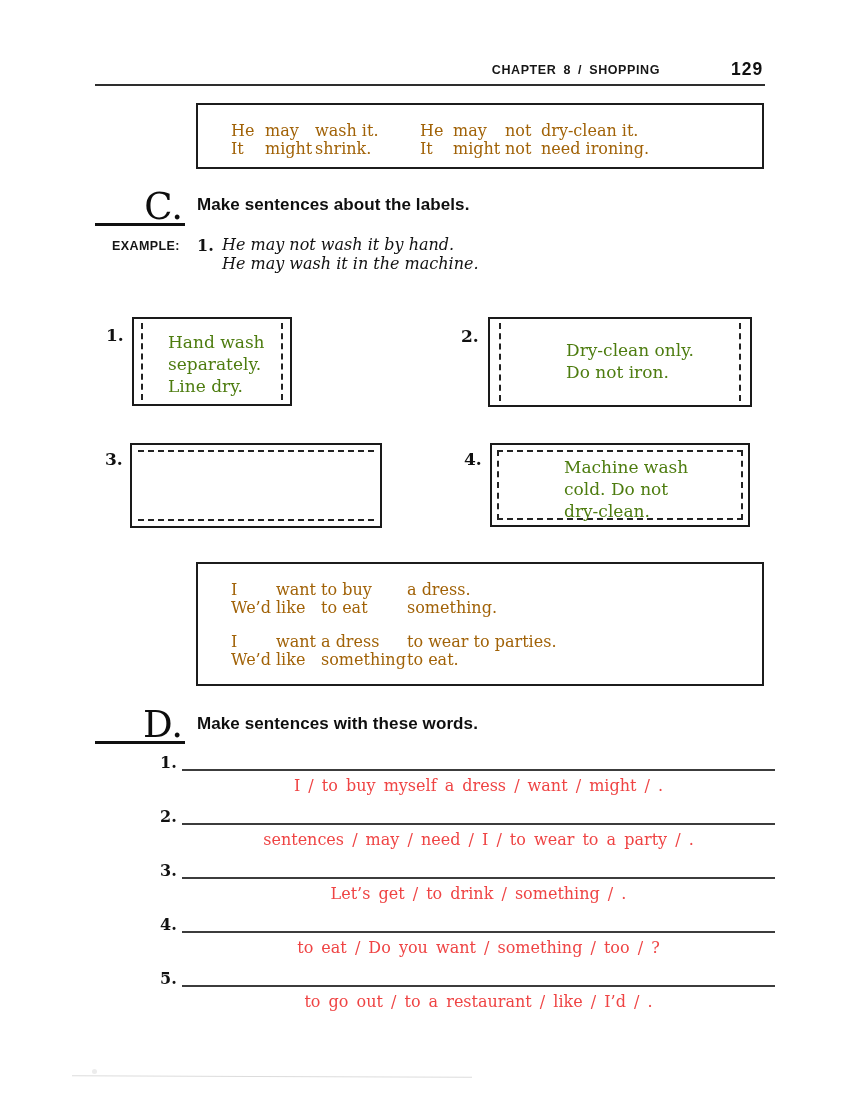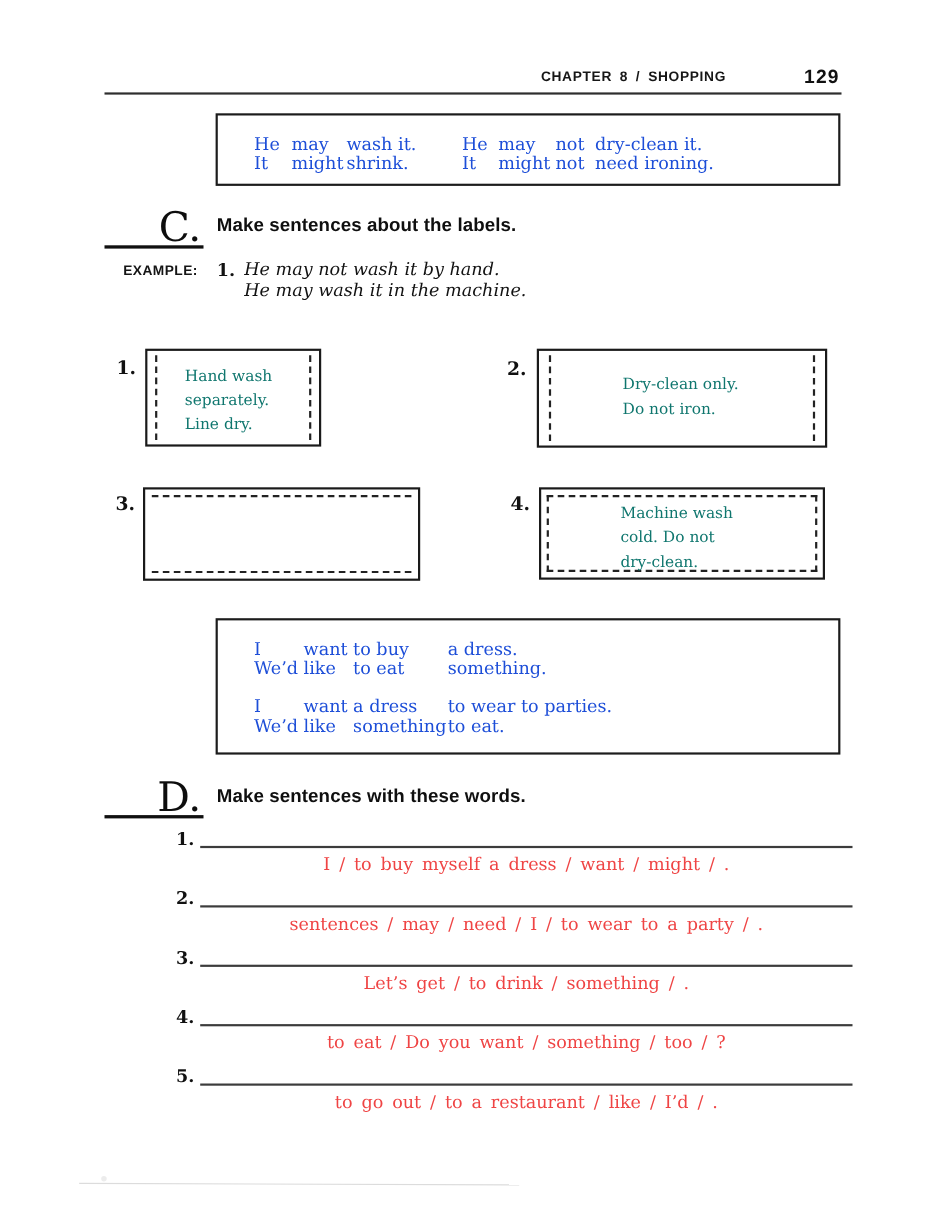--- a/index.html
+++ b/index.html
@@ -19,21 +19,21 @@
     position:absolute; top:59px; left:731px;
     font-family:"Liberation Sans", sans-serif; font-weight:bold; font-size:17.5px;
     letter-spacing:1px; color:#111;text-align:right;
   }
   .head-rule { position:absolute; top:84px; left:95px; width:670px; height:2px; background:#2e2e2e; }
 
   
   .gbox { position:absolute; left:196px; width:564px; border:2px solid #1c1c1c; background:#fff; }
   .gbox1 { top:103px; height:62px; }
   .gbox2 { top:562px; height:120px; }
-  .ggrid { position:absolute; display:grid; font-size:16px; line-height:17.5px; color:#1d4ed8; }
+  .ggrid { position:absolute; display:grid; font-size:16px; line-height:17.5px; color:#a16207; }
   .gb1-left  { left:33px;  top:17px; grid-template-columns:34px 50px auto; }
   .gb1-right { left:222px; top:17px; grid-template-columns:33px 52px 36px auto; }
   .gb2-a { left:33px; top:17px;  grid-template-columns:45px 45px 86px auto; line-height:18px; }
   .gb2-b { left:33px; top:69px;  grid-template-columns:45px 45px 86px auto; line-height:18px; }
 
   
   .sec-letterbox { position:absolute; left:95px; width:90px; height:33px; border-bottom:3px solid #101010; }
   .sec-letter {
     position:absolute; right:2px; bottom:-1px; font-family:"DejaVu Serif", serif;
     font-size:37px; line-height:34px; color:#0d0d0d;
@@ -47,21 +47,21 @@
   .example-label {
     position:absolute; left:112px; top:239px; font-family:"Liberation Sans", sans-serif;
     font-weight:bold; font-size:12.5px; letter-spacing:0.4px; color:#151515;
   }
   .example-num { position:absolute; left:197px; top:236px; font-size:16px; font-weight:bold; }
   .example-lines { position:absolute; left:222px; top:236px; font-size:16px; line-height:18.5px;font-style:italic; }
 
   
   .care-num { position:absolute; font-size:17px; font-weight:bold; color:#111; }
   .care-box { position:absolute; border:2px solid #1a1a1a; background:#fff; }
-  .care-text { position:absolute; font-size:14px; line-height:22px; color:#0f766e; }
+  .care-text { position:absolute; font-size:17px; line-height:22px; color:#4d7c0f; }
   .dash-v { position:absolute; top:4px; bottom:4px; width:0; border-left:2px dashed #222; }
   .dash-h { position:absolute; left:6px; right:6px; height:0; border-top:2px dashed #222; }
   .dash-rect { position:absolute; top:5px; left:5px; right:5px; bottom:5px; border:2px dashed #222; }
 
   
   .d-num { position:absolute; left:160px; font-size:16px; font-weight:bold; color:#111; }
   .d-line { position:absolute; left:182px; width:593px; height:2px; background:#3c3c3c; }
   .d-prompt {
     position:absolute; left:182px; width:593px; text-align:center;
     font-size:16px; color:#ef4444; word-spacing:3px;

